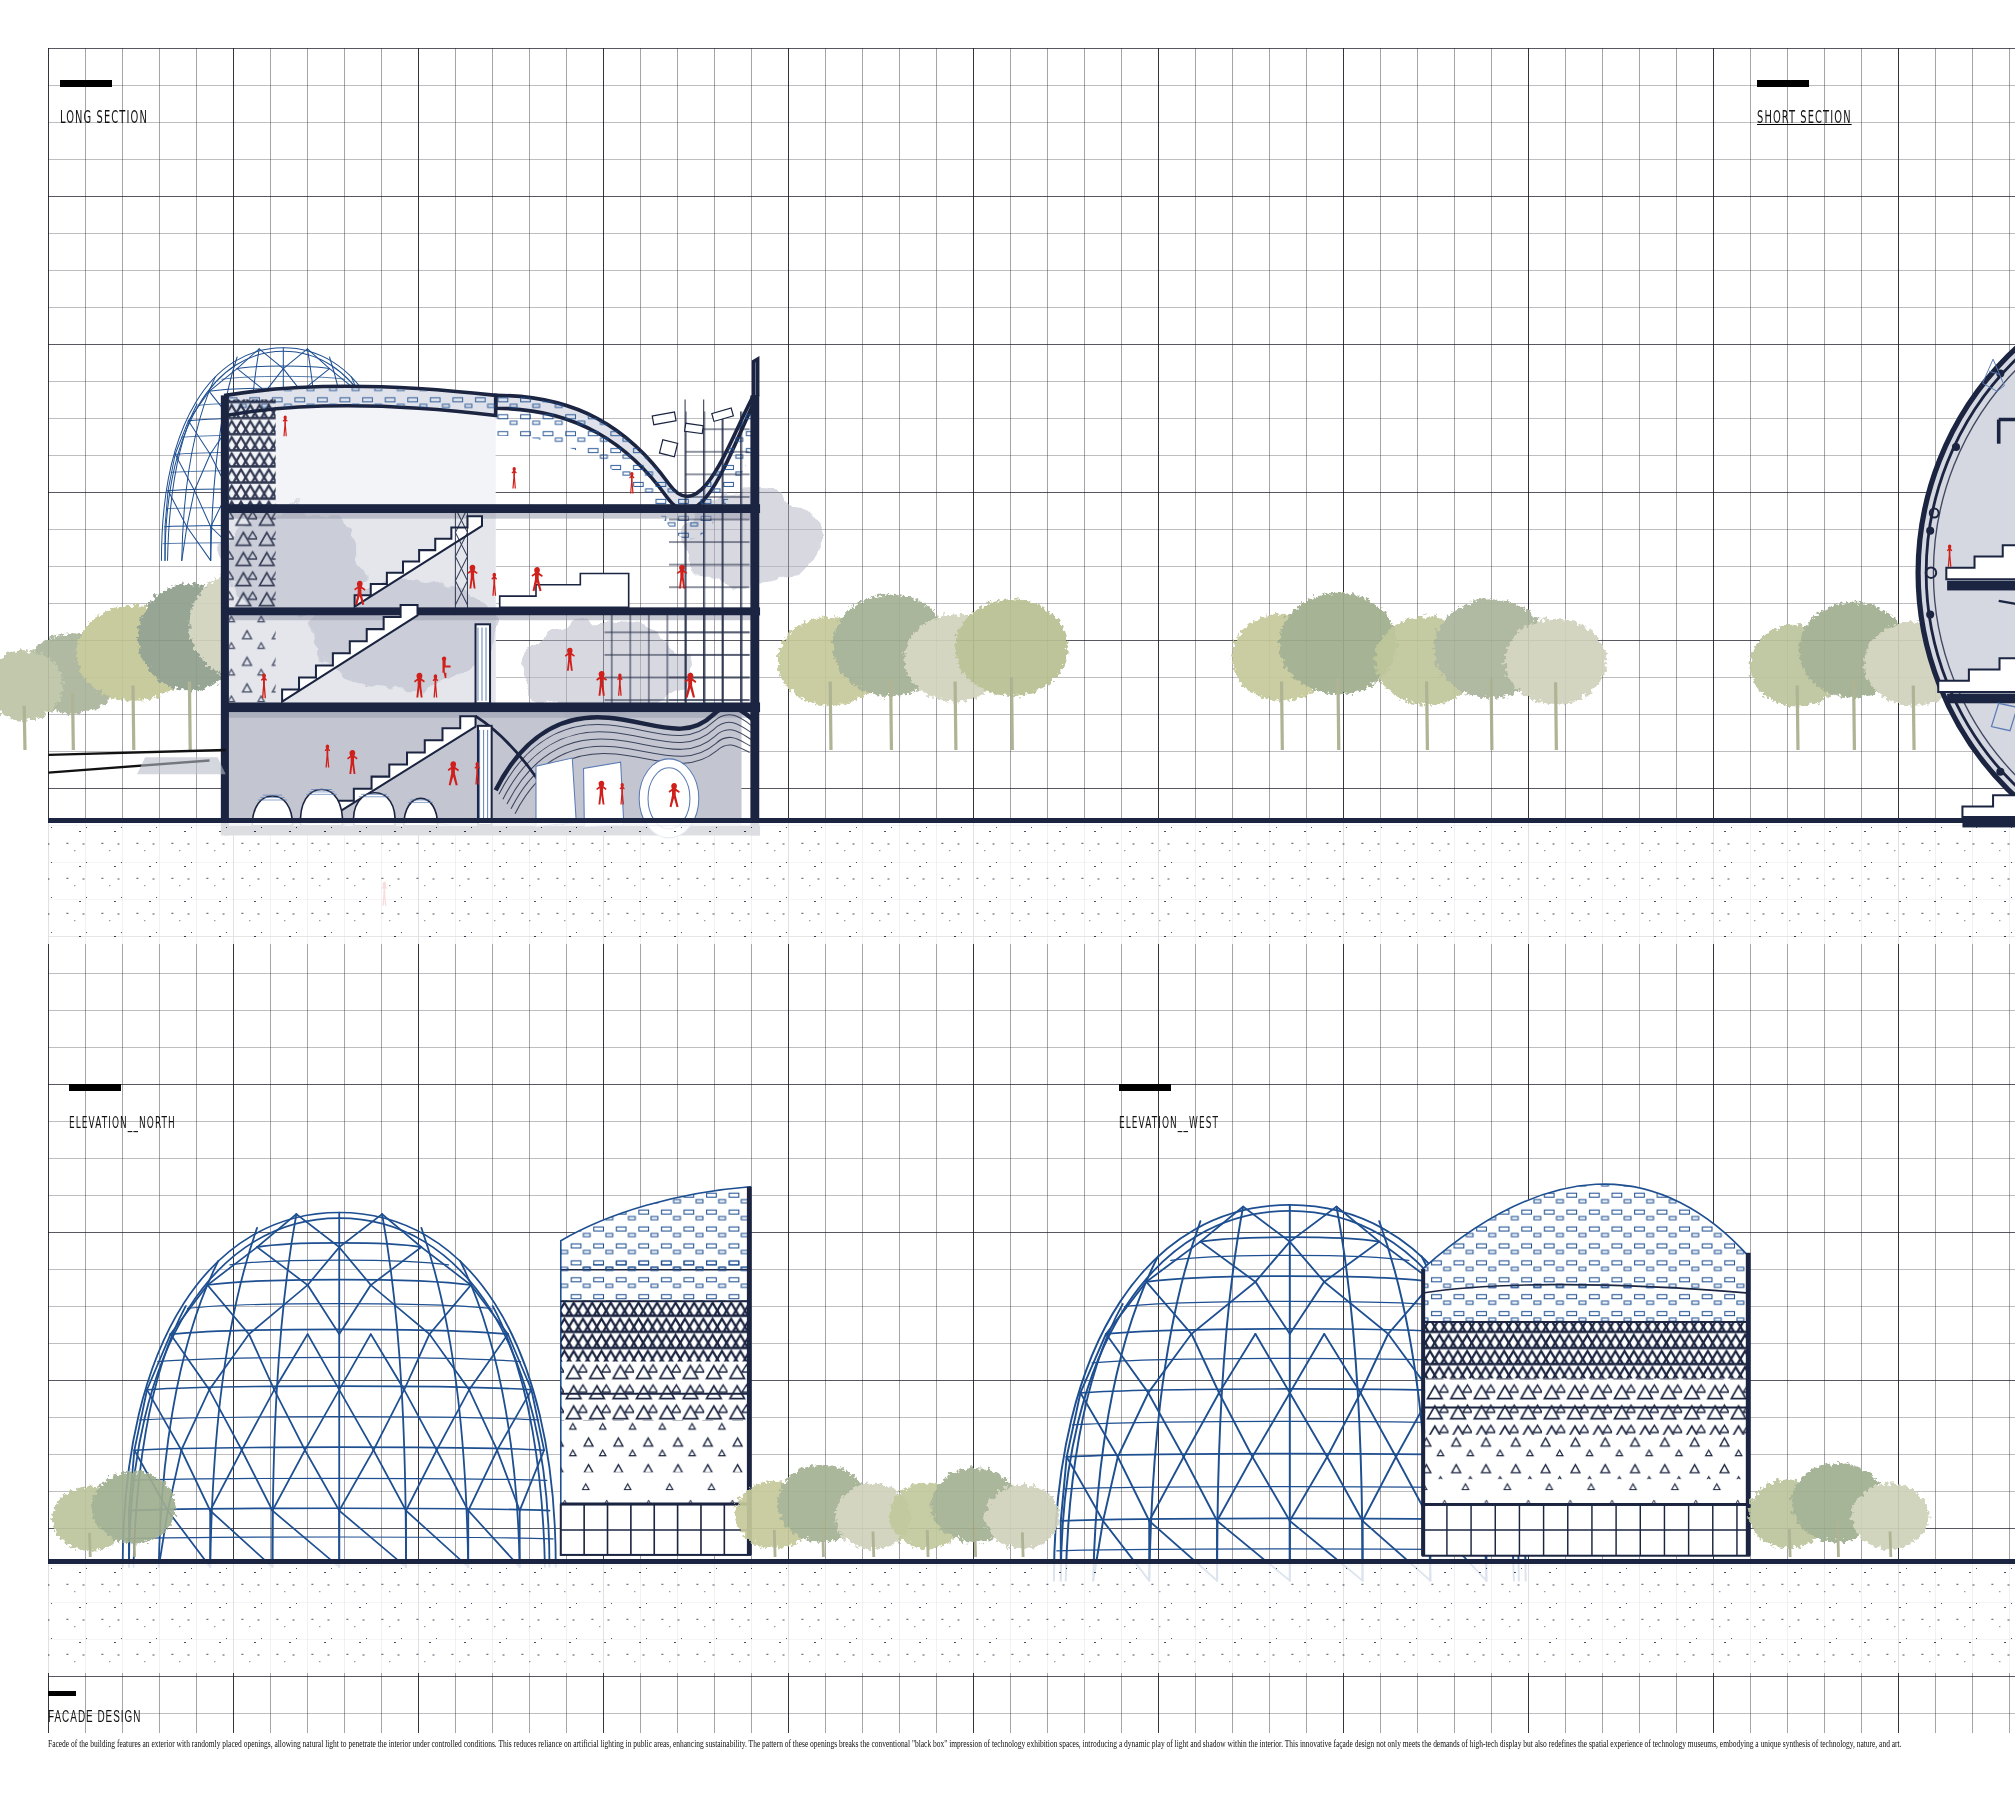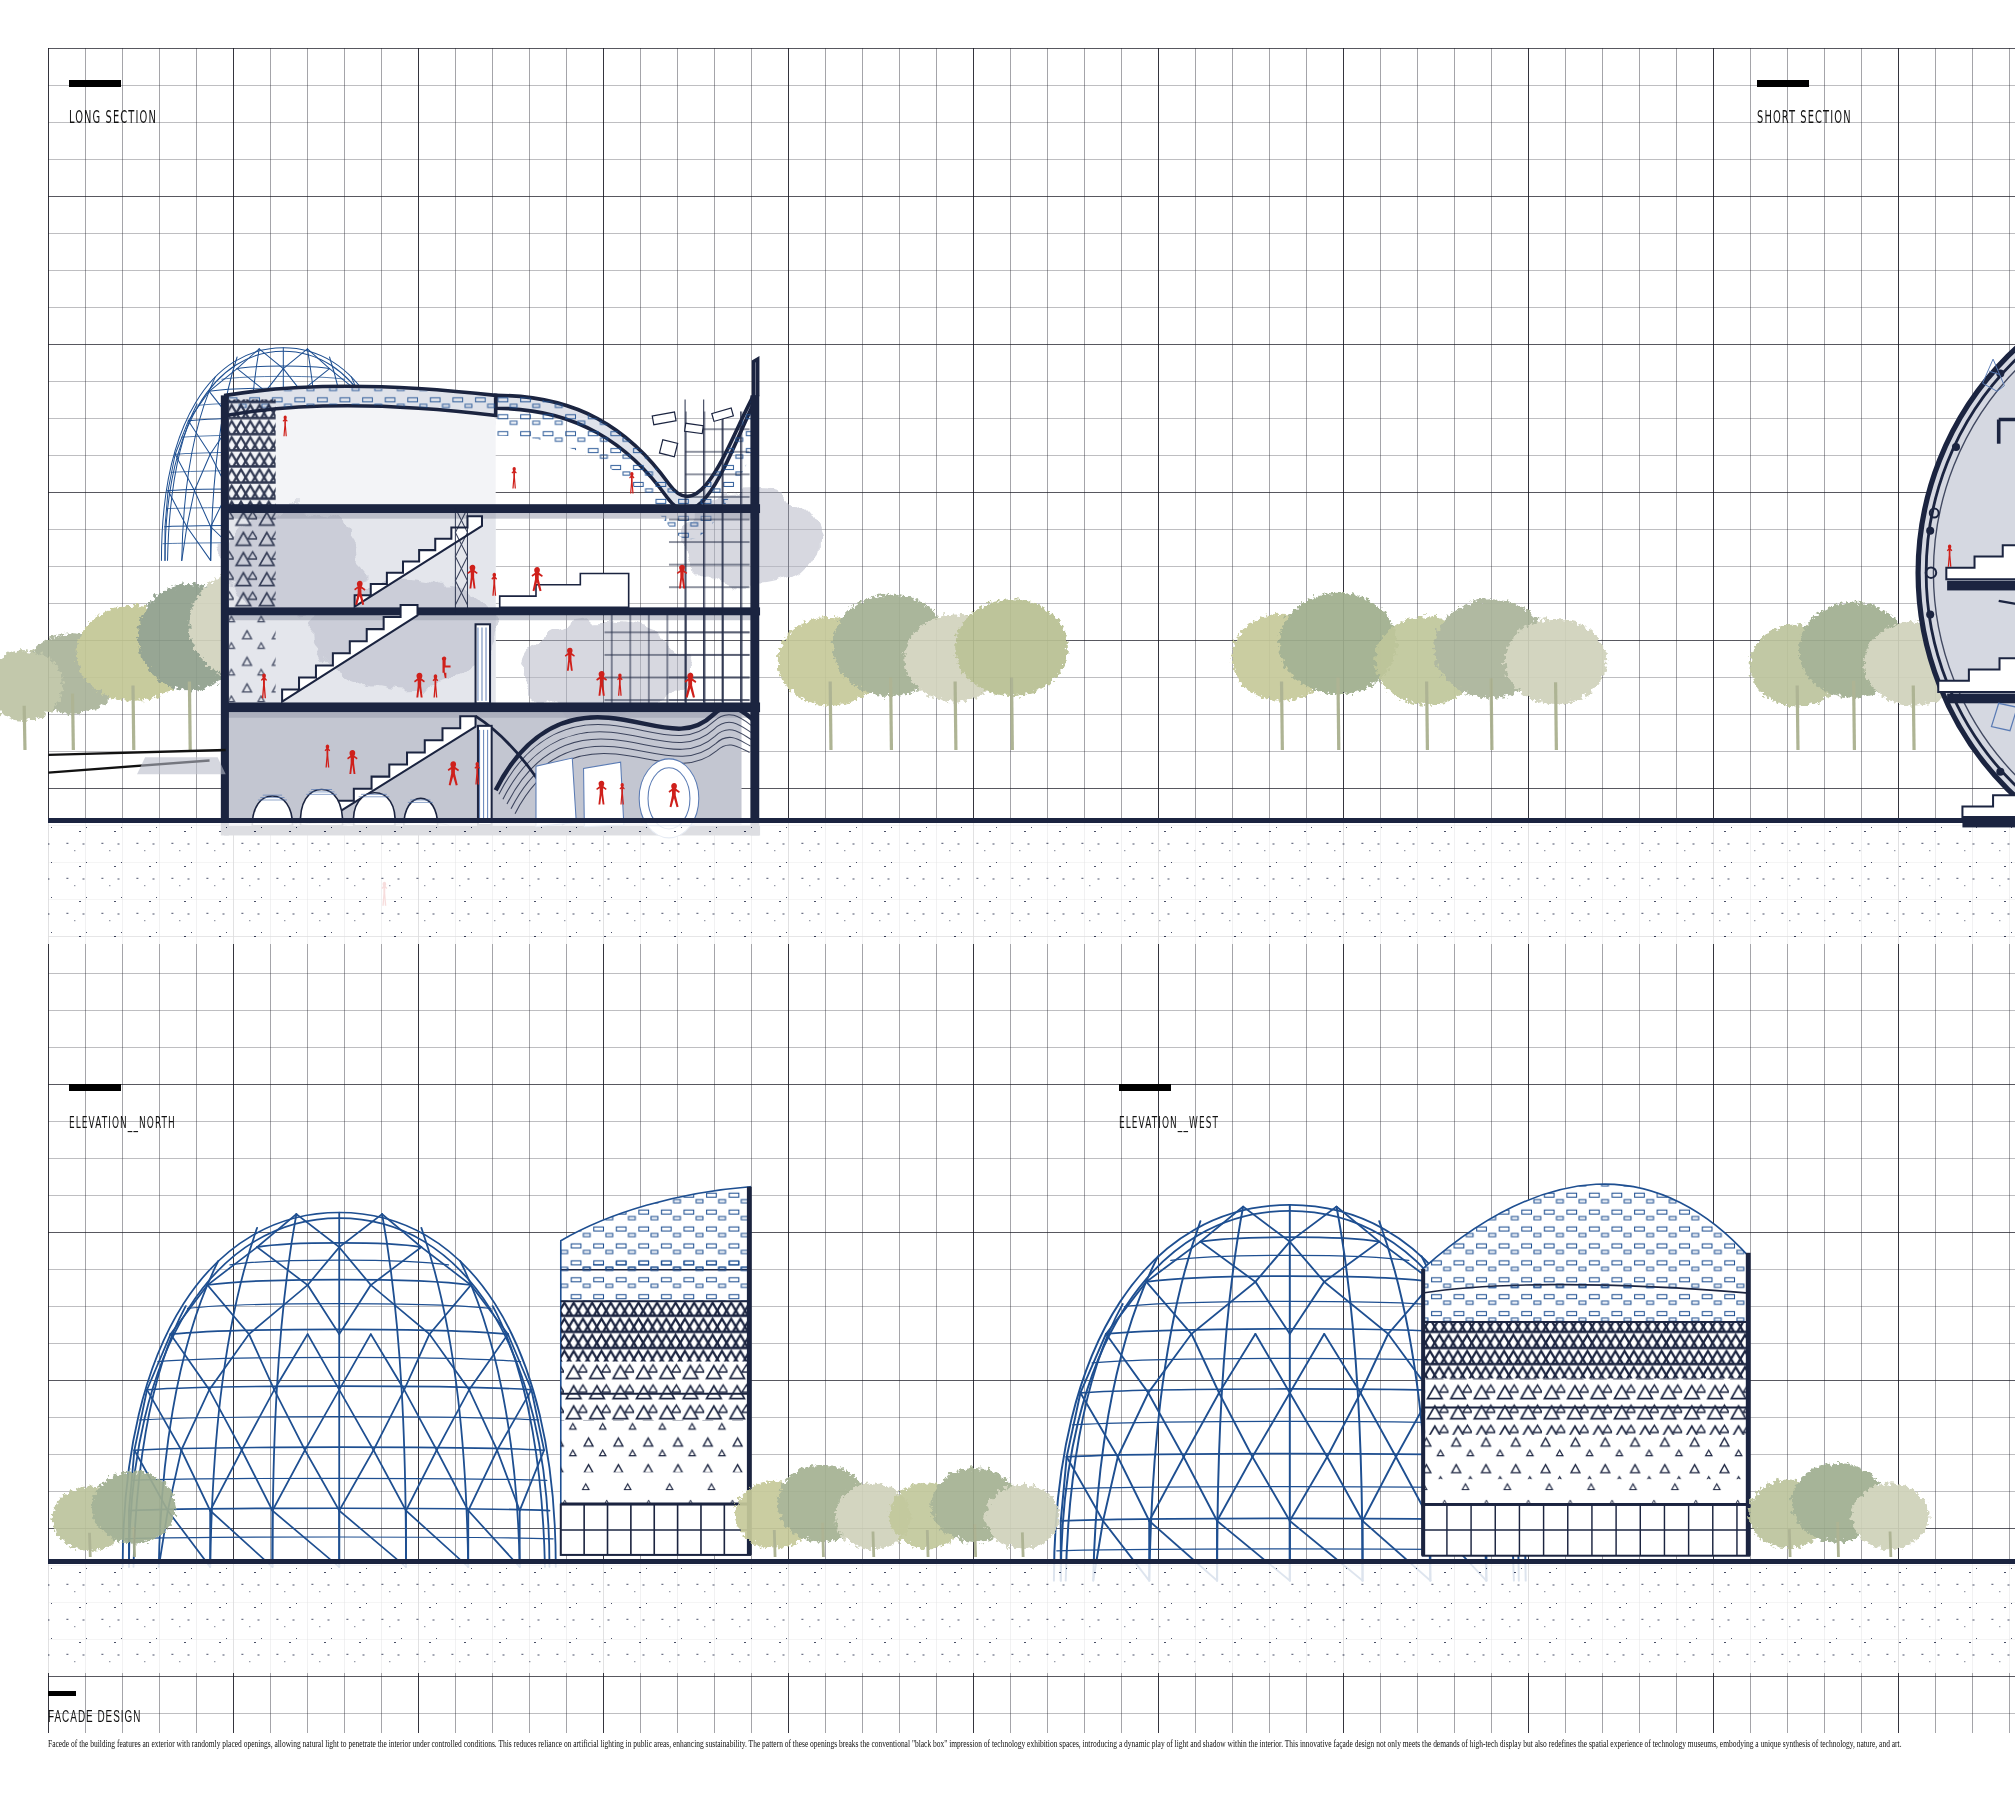--- a/index.html
+++ b/index.html
@@ -298,21 +298,21 @@
             <rect x="18" y="166" width="11" height="8"></rect>
           <rect x="40" y="30" width="8" height="8"></rect>
             <rect x="46" y="96" width="9" height="8"></rect>
           <rect x="-28" y="60" width="8" height="8"></rect>
             <rect x="-30" y="132" width="9" height="8"></rect>
         </g>
       </g>
     </defs>
   </svg>
 
-  <div class="label-block" style="left:69px;top:80px;">
+  <div class="label-block" style="left:60px;top:80px;">
     <div class="mark-bar"></div>
     <div class="label-text big">LONG SECTION</div>
   </div>
 
   <svg class="frame" style="left:0px;top:226px;" width="1612" height="774" viewBox="0 0 4000 1920">
 
     <g opacity=".92">
       <g filter="url(#leafy)">
         <ellipse cx="180" cy="1110" rx="118" ry="100" fill="#aab49a"></ellipse>
         <ellipse cx="330" cy="1060" rx="140" ry="118" fill="#c3c795"></ellipse>
@@ -599,21 +599,21 @@
     <g fill="none" stroke="#111" stroke-width="6">
       <path d="M120 1312 L560 1300"></path>
       <path d="M120 1356 L520 1326"></path>
     </g>
     <path d="M360 1318 L540 1318 L560 1360 L340 1360 Z" fill="#b9bcca" opacity=".6"></path>
   </svg>
 
   <div class="groundline" style="left:48px;top:818px;width:3127px;"></div>
   <div class="soil" style="left:48px;top:823px;width:3127px;height:121px;opacity:.85;"></div>
 
-  <div class="label-block" style="left:1757px;top:80px;">
+  <div class="label-block" style="left:1757px;top:80px;text-decoration:underline;">
     <div class="mark-bar"></div>
     <div class="label-text big">SHORT SECTION</div>
   </div>
 
   <svg class="frame" style="left:1773px;top:226px;" width="1451" height="774" viewBox="0 0 3600 1920">
 
     <g opacity=".92">
       <g filter="url(#leafy2)">
         <ellipse cx="60" cy="1090" rx="118" ry="102" fill="#bcc49d"></ellipse>
         <ellipse cx="200" cy="1052" rx="136" ry="118" fill="#a0ae90"></ellipse>

